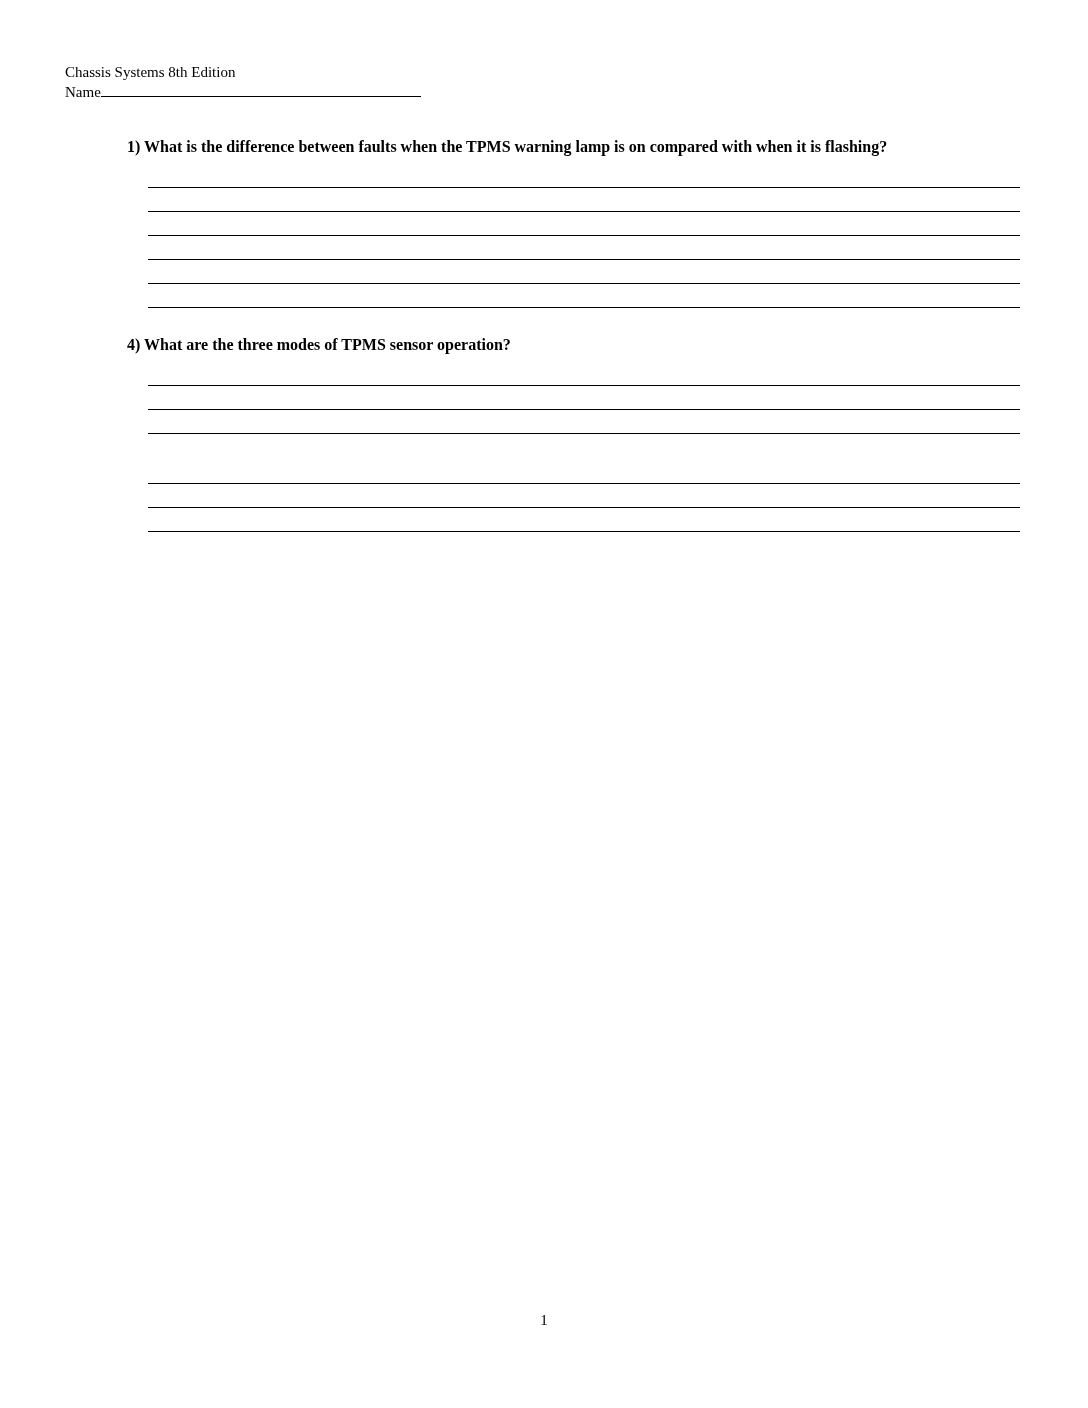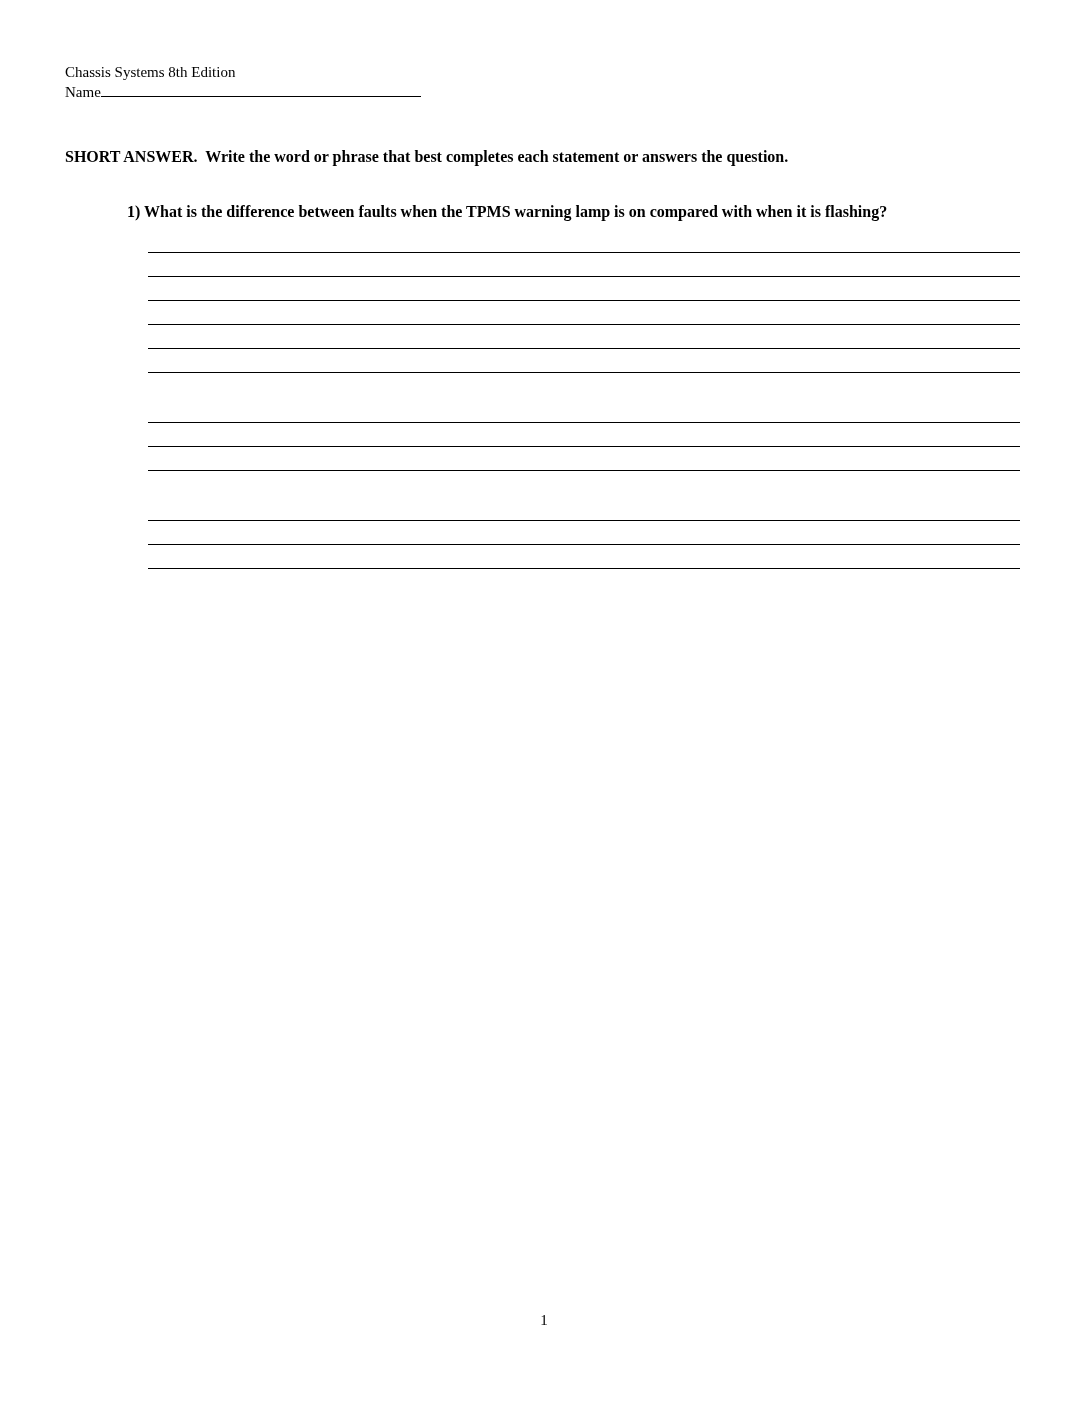--- a/index.html
+++ b/index.html
@@ -79,35 +79,35 @@
 <div class="page">
 
   <div class="header">
     <div>Chassis Systems 8th Edition</div>
   </div>
 
   <div class="name-row">
     <span>Name</span><span class="name-line"></span>
   </div>
 
-  <p class="section-heading">SHORT ANSWER.  Write the word or phrase that best completes each statement or answers the question.</p>
 
   <div class="questions">
       <div class="question">
         <p class="q-text"><span class="q-num">1) </span>What is the difference between faults when the TPMS warning lamp is on compared with when it is flashing?</p>
         <div class="answer-lines">
           <div class="answer-line"></div>
           <div class="answer-line"></div>
           <div class="answer-line"></div>
           <div class="answer-line"></div>
           <div class="answer-line"></div>
           <div class="answer-line"></div>
         </div>
       </div>
       <div class="question">
+        <p class="q-text"><span class="q-num">4) </span>What are the three modes of TPMS sensor operation?</p>
         <div class="answer-lines">
           <div class="answer-line"></div>
           <div class="answer-line"></div>
           <div class="answer-line"></div>
         </div>
       </div>
       <div class="question">
         <div class="answer-lines">
           <div class="answer-line"></div>
           <div class="answer-line"></div>

